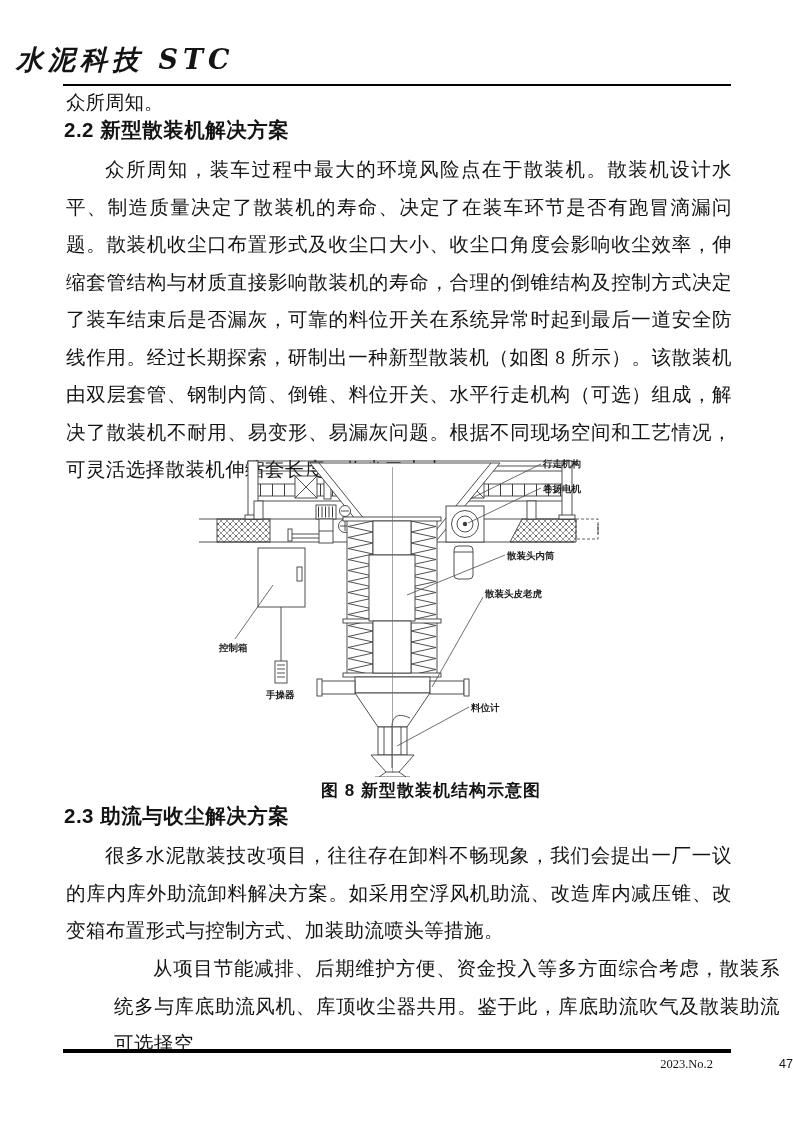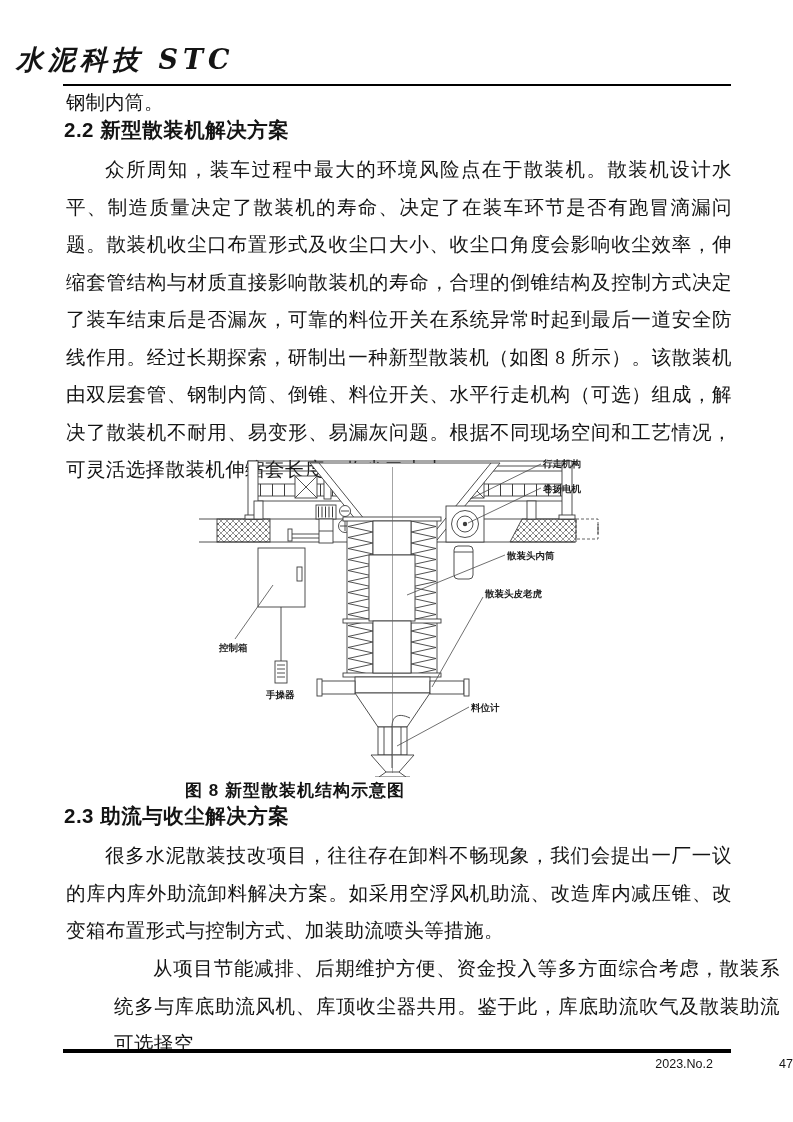--- a/index.html
+++ b/index.html
@@ -18,41 +18,41 @@
   .h22 { top:116px; }
   .h23 { top:802px;text-align:right; }
 
   .para { position:absolute; left:66px; width:666px; font-size:19.5px; line-height:37.5px;
     text-align:justify; text-indent:39px; letter-spacing:0.4px; }
   .p1 { top:151px; }
   .p2 { top:837px; }
   .p3 { top:950px;margin-left:48px; }
 
   .fig-wrap { position:absolute; top:455px; left:185px; width:556px; height:322px; }
-  .fig-cap { position:absolute; top:779px; left:185px; width:356px; text-align:left;
+  .fig-cap { position:absolute; top:779px; left:185px; width:356px; text-align:right;
     font-family:"Liberation Sans","DejaVu Sans",sans-serif; font-weight:600; font-size:17px; letter-spacing:1px; }
 
   .ft-rule { position:absolute; top:1049px; left:63px; width:668px; border-top:4px solid #000; }
   .ft-page { position:absolute; top:1057px; left:0; width:793px; text-align:right;
     font-family:"Liberation Sans","DejaVu Sans",sans-serif; font-size:12.5px; }
   .ft-issue { position:absolute; top:1057px; right:80px;
-    font-family:Liberation Sans, sans-serif; font-size:12.5px; }
+    font-family:Liberation Serif, serif; font-size:12.5px; }
 
   svg .ln { stroke:#3c3c3c; stroke-width:0.9; fill:none; }
   svg .wf { stroke:#3c3c3c; stroke-width:0.9; fill:#ffffff; }
   svg .lead { stroke:#4a4a4a; stroke-width:0.8; fill:none; }
   svg text { font-family:"Liberation Sans","DejaVu Sans",sans-serif; font-size:9.5px; font-weight:600; fill:#1a1a1a; }
 </style>
 </head>
 <body>
 
 <div class="hdr-title">水泥科技 STC</div>
 <div class="hdr-rule"></div>
 
-<div class="cont-line">钢制内筒。</div>
+<div class="cont-line">众所周知。</div>
 
 <div class="sec-head h22">2.2 新型散装机解决方案</div>
 <div class="para p1">众所周知，装车过程中最大的环境风险点在于散装机。散装机设计水平、制造质量决定了散装机的寿命、决定了在装车环节是否有跑冒滴漏问题。散装机收尘口布置形式及收尘口大小、收尘口角度会影响收尘效率，伸缩套管结构与材质直接影响散装机的寿命，合理的倒锥结构及控制方式决定了装车结束后是否漏灰，可靠的料位开关在系统异常时起到最后一道安全防线作用。经过长期探索，研制出一种新型散装机（如图 8 所示）。该散装机由双层套管、钢制内筒、倒锥、料位开关、水平行走机构（可选）组成，解决了散装机不耐用、易变形、易漏灰问题。根据不同现场空间和工艺情况，可灵活选择散装机伸缩套长度、收尘口大小。</div>
 
 <div class="fig-wrap">
   <svg width="556" height="322" viewBox="0 0 556 322">
     <defs>
       <pattern id="conc" width="6" height="6" patternUnits="userSpaceOnUse">
         <path d="M0,6 L6,0 M0,0 L6,6" stroke="#555" stroke-width="0.6" fill="none"></path>
         <circle cx="3" cy="3" r="0.8" fill="#333"></circle>

